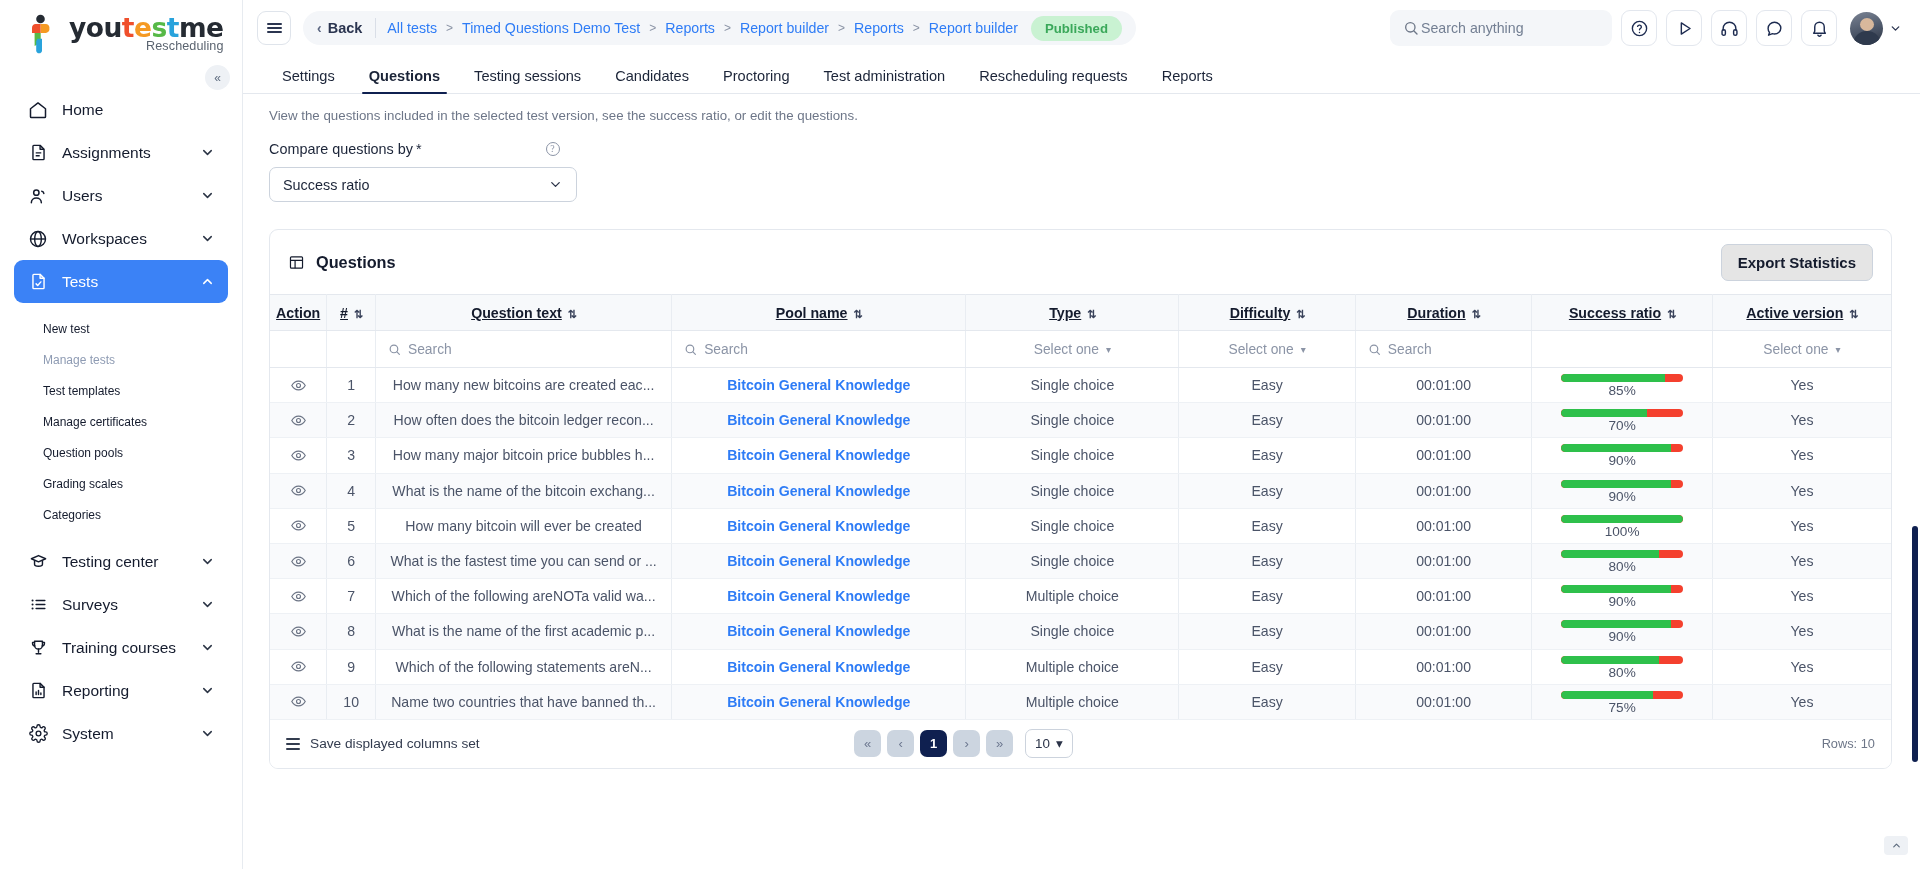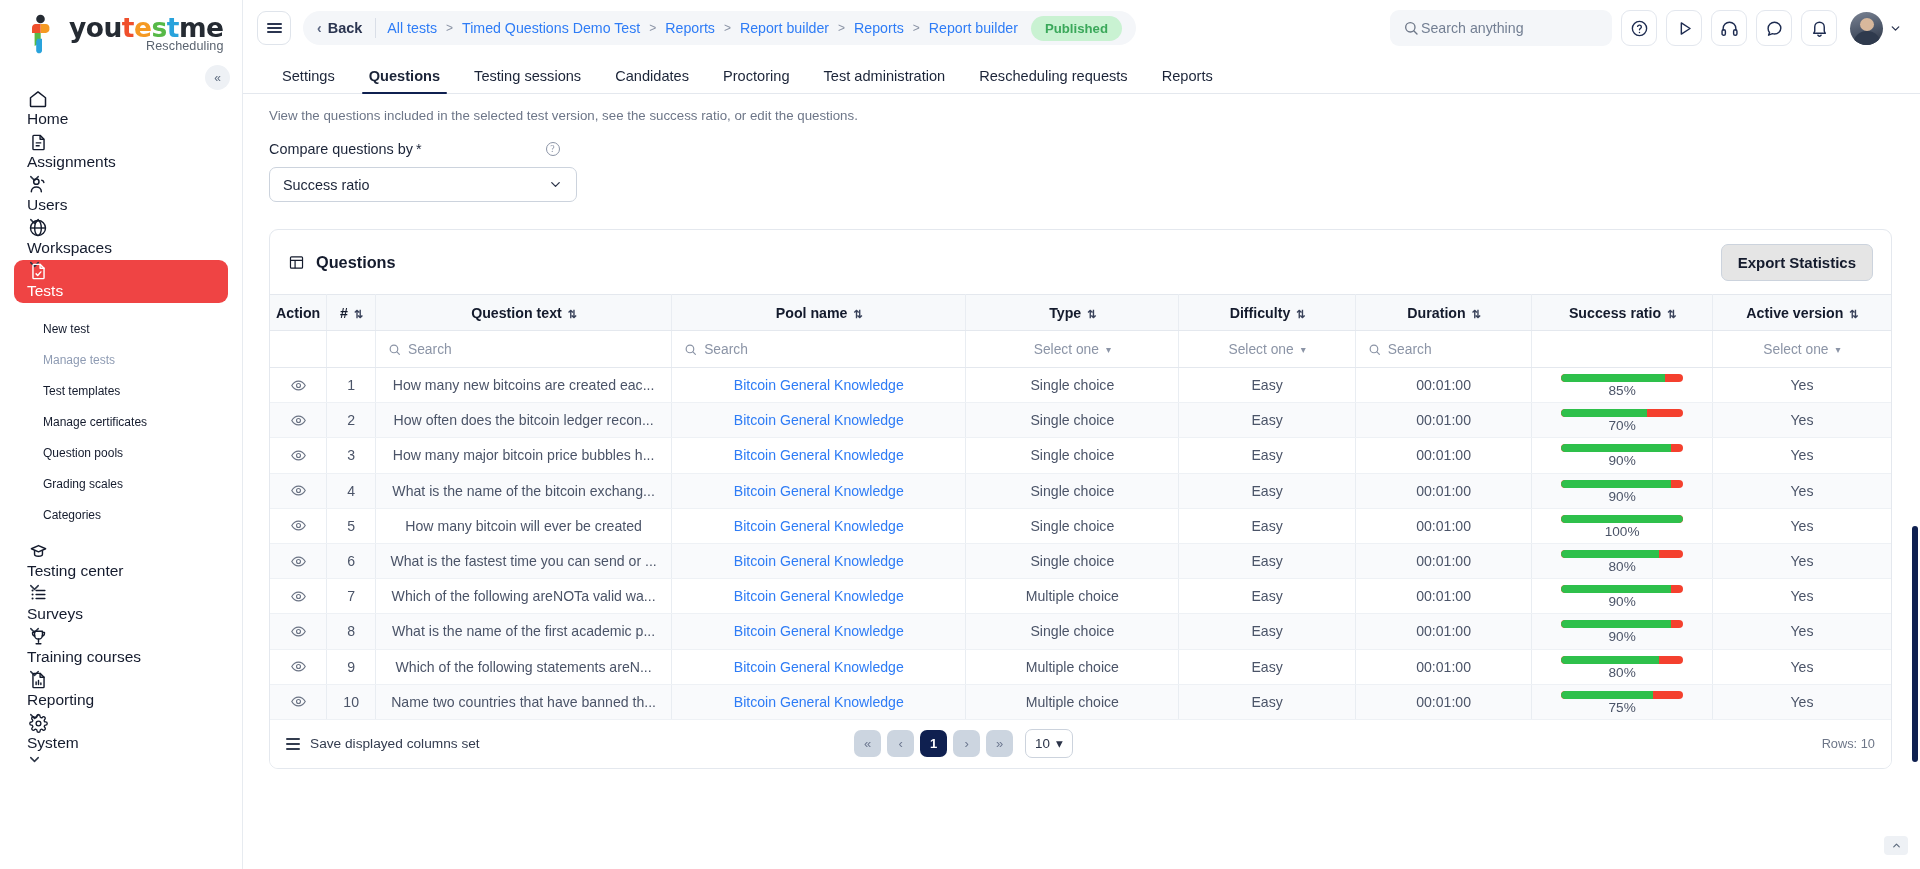--- a/index.html
+++ b/index.html
@@ -37,34 +37,33 @@
   }
   .collapse-btn {
     position: absolute; right: 12px; top: 65px;
     width: 25px; height: 25px; border-radius: 50%;
     background: #eef1f5; color: #5d6b7e;
     display: flex; align-items: center; justify-content: center;
     font-size: 12px; cursor: pointer; border: none;
   }
   .nav { margin-top: 22px; }
   .nav-item {
-    display: flex; align-items: flex-start; height: 43px;
+    display: flex; align-items: center; height: 43px;
     margin: 0 14px 0 14px; padding: 0 13px 0 13px;
     border-radius: 9px; cursor: pointer; color: #141b2d;
     font-size: 15.5px;
-    flex-direction: column;
   }
   .nav-item .ni-icon {
     width: 22px; height: 22px; flex: 0 0 22px;
     display: flex; align-items: center; justify-content: center;
     margin-right: 13px; color: #141b2d;
   }
   .nav-item .ni-label { flex: 1; white-space: nowrap; }
   .nav-item .ni-chev { color: #2b3445; display: flex; align-items: center; }
-  .nav-item.active { background: #ef4444; color: #ffffff; }
+  .nav-item.active { background: #3b82f6; color: #ffffff; }
   .nav-item.active .ni-icon, .nav-item.active .ni-chev { color: #ffffff; }
   .nav-sub {
     font-size: 12px; color: #141b2d; height: 31px;
     display: flex; align-items: center; padding-left: 29px;
     cursor: pointer; margin: 0 14px;
   }
   .nav-sub.muted { color: #8e9bb3; }
   .nav-gap { height: 10px; }
 
   
@@ -176,41 +175,42 @@
     background: #e5e5e5; font-size: 15px; font-weight: 600; color: #141b2d;
     padding: 9px 16px; cursor: pointer; font-family: "Liberation Sans", sans-serif;
   }
 
   table.qtable { width: 100%; border-collapse: collapse; table-layout: fixed; }
   table.qtable th {
     background: #f7f9fb; font-size: 14.2px; font-weight: 700; color: #141b2d;
     height: 36px; border-top: 1px solid #e4e8ee; border-bottom: 1px solid #e4e8ee;
     border-right: 1px solid #e9edf2; text-align: center; padding: 0 6px;
     white-space: nowrap;
+    text-decoration: underline;
   }
   table.qtable th:last-child { border-right: none; }
   .sort-ico { display: inline-block; margin-left: 6px; font-size: 11px; color: #39425a; letter-spacing: -1px; }
   tr.filter-row td {
     height: 37px; border-bottom: 1px solid #e4e8ee; border-right: 1px solid #e9edf2;
     font-size: 13.8px; color: #8b94a6; padding: 0 12px; background: #fff;
   }
   tr.filter-row td:last-child { border-right: none; }
   .fcell { display: flex; align-items: center; gap: 7px; cursor: text; }
   .fcell.center { justify-content: center; cursor: pointer; }
   .chev-sm { font-size: 10px; color: #8b94a6; }
 
   tr.drow td {
     height: 35.2px; font-size: 14.1px; color: #4b5468;
     border-bottom: 1px solid #eef1f5; border-right: 1px solid #e9edf2;
     padding: 0 12px; text-align: center; overflow: hidden; white-space: nowrap;
   }
   tr.drow td:last-child { border-right: none; }
   tr.drow.alt td { background: #f9fafc; }
   .td-left { text-align: left; }
-  .pool-link { color: #2e7cf6; font-weight: 400; cursor: pointer; }
+  .pool-link { color: #2e7cf6; font-weight: 700; cursor: pointer; }
   .eye { display: flex; align-items: center; justify-content: center; cursor: pointer; color: #6b7384; }
 
   .ratio-cell { padding: 0 !important; }
   .ratio-wrap { padding: 4px 10px 2px 10px; }
   .bar {
     height: 8px; border-radius: 5px; background: #f4402e; overflow: hidden;
     position: relative; width: 122px; margin: 0 auto;
   }
   .bar .fill { position: absolute; left: 0; top: 0; bottom: 0; background: #2ec04b; border-radius: 5px 0 0 5px; }
   .bar.full .fill { border-radius: 5px; }

